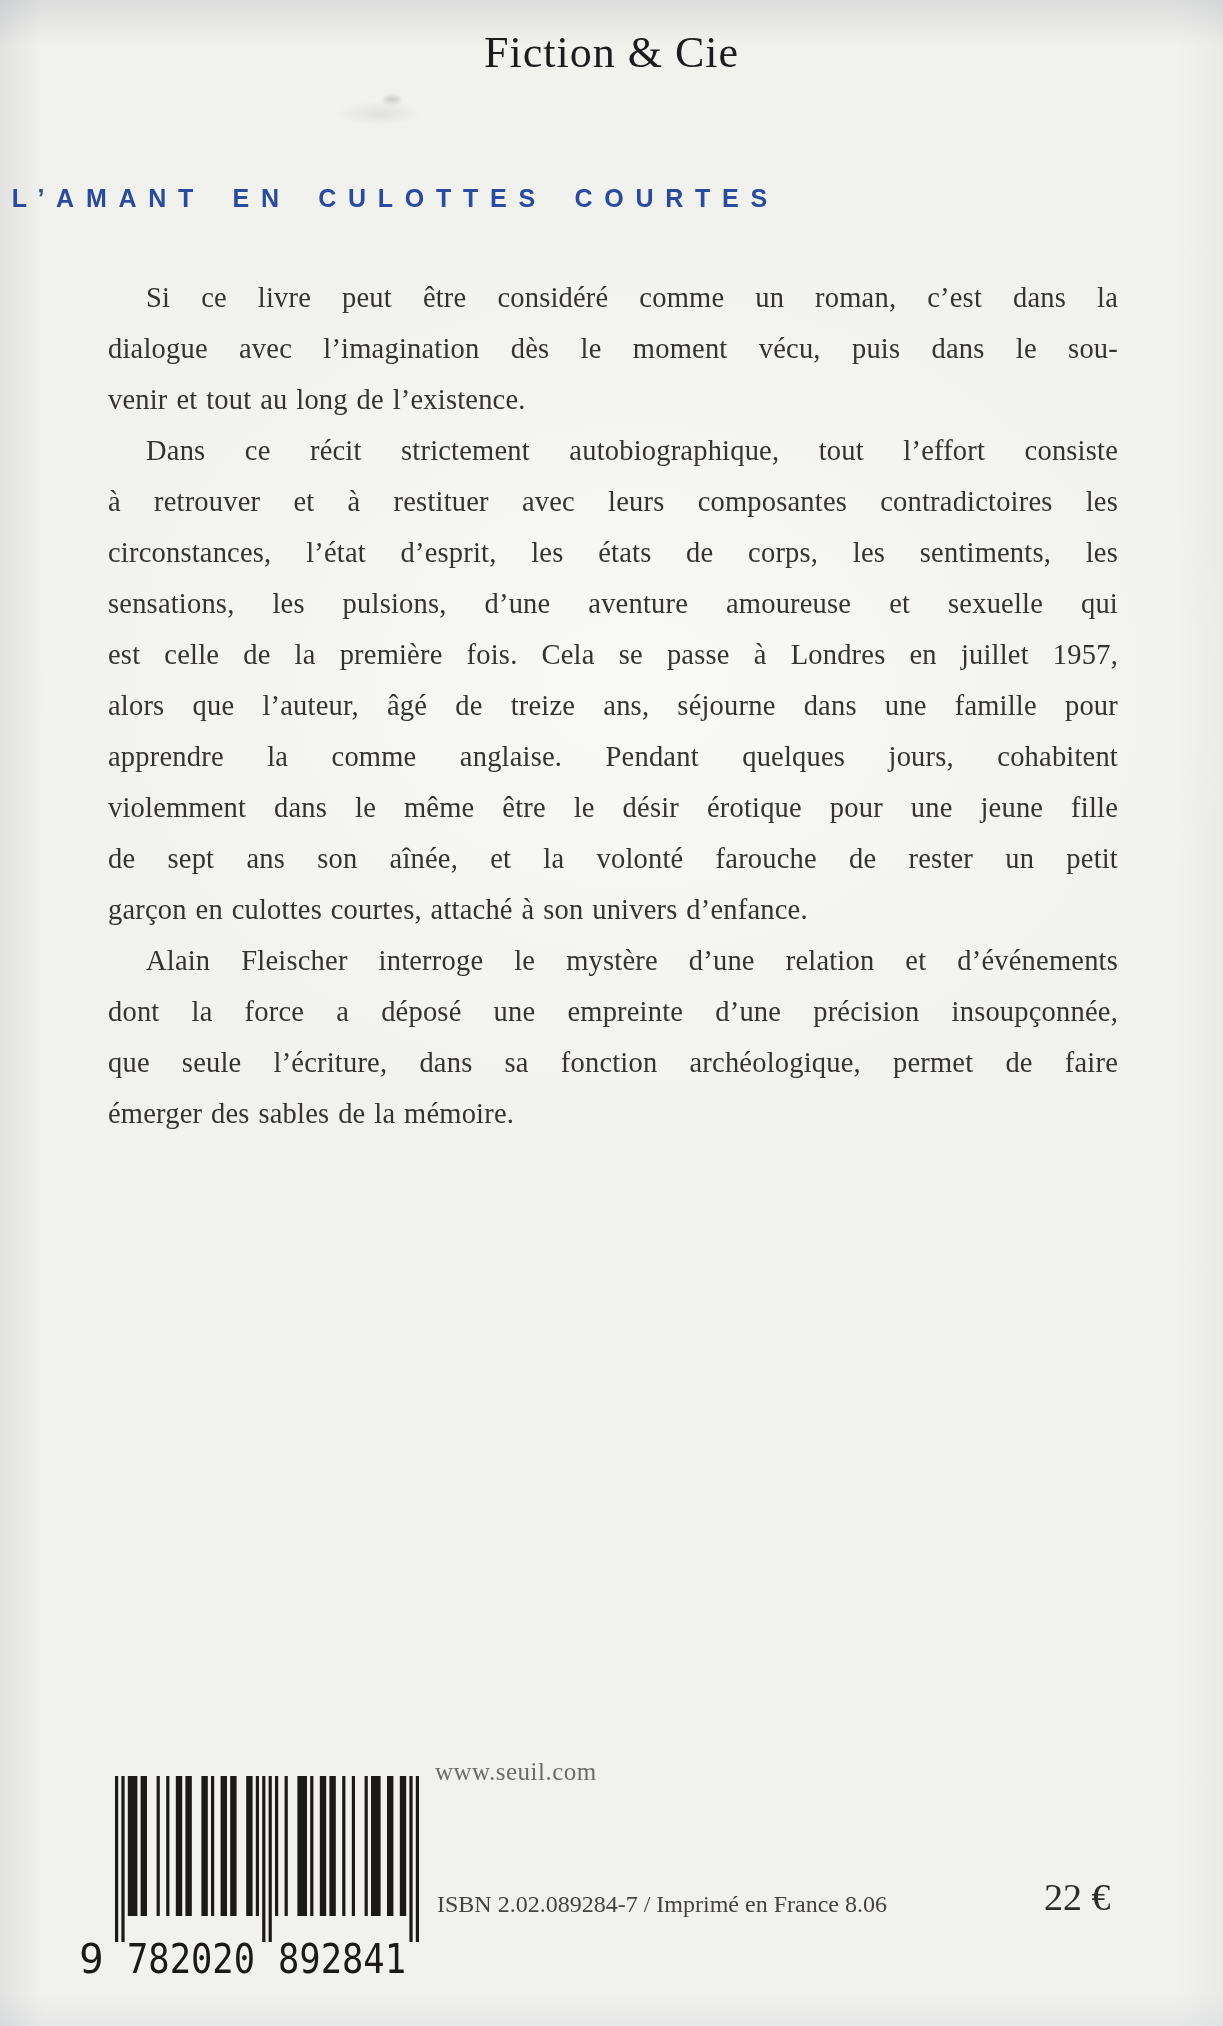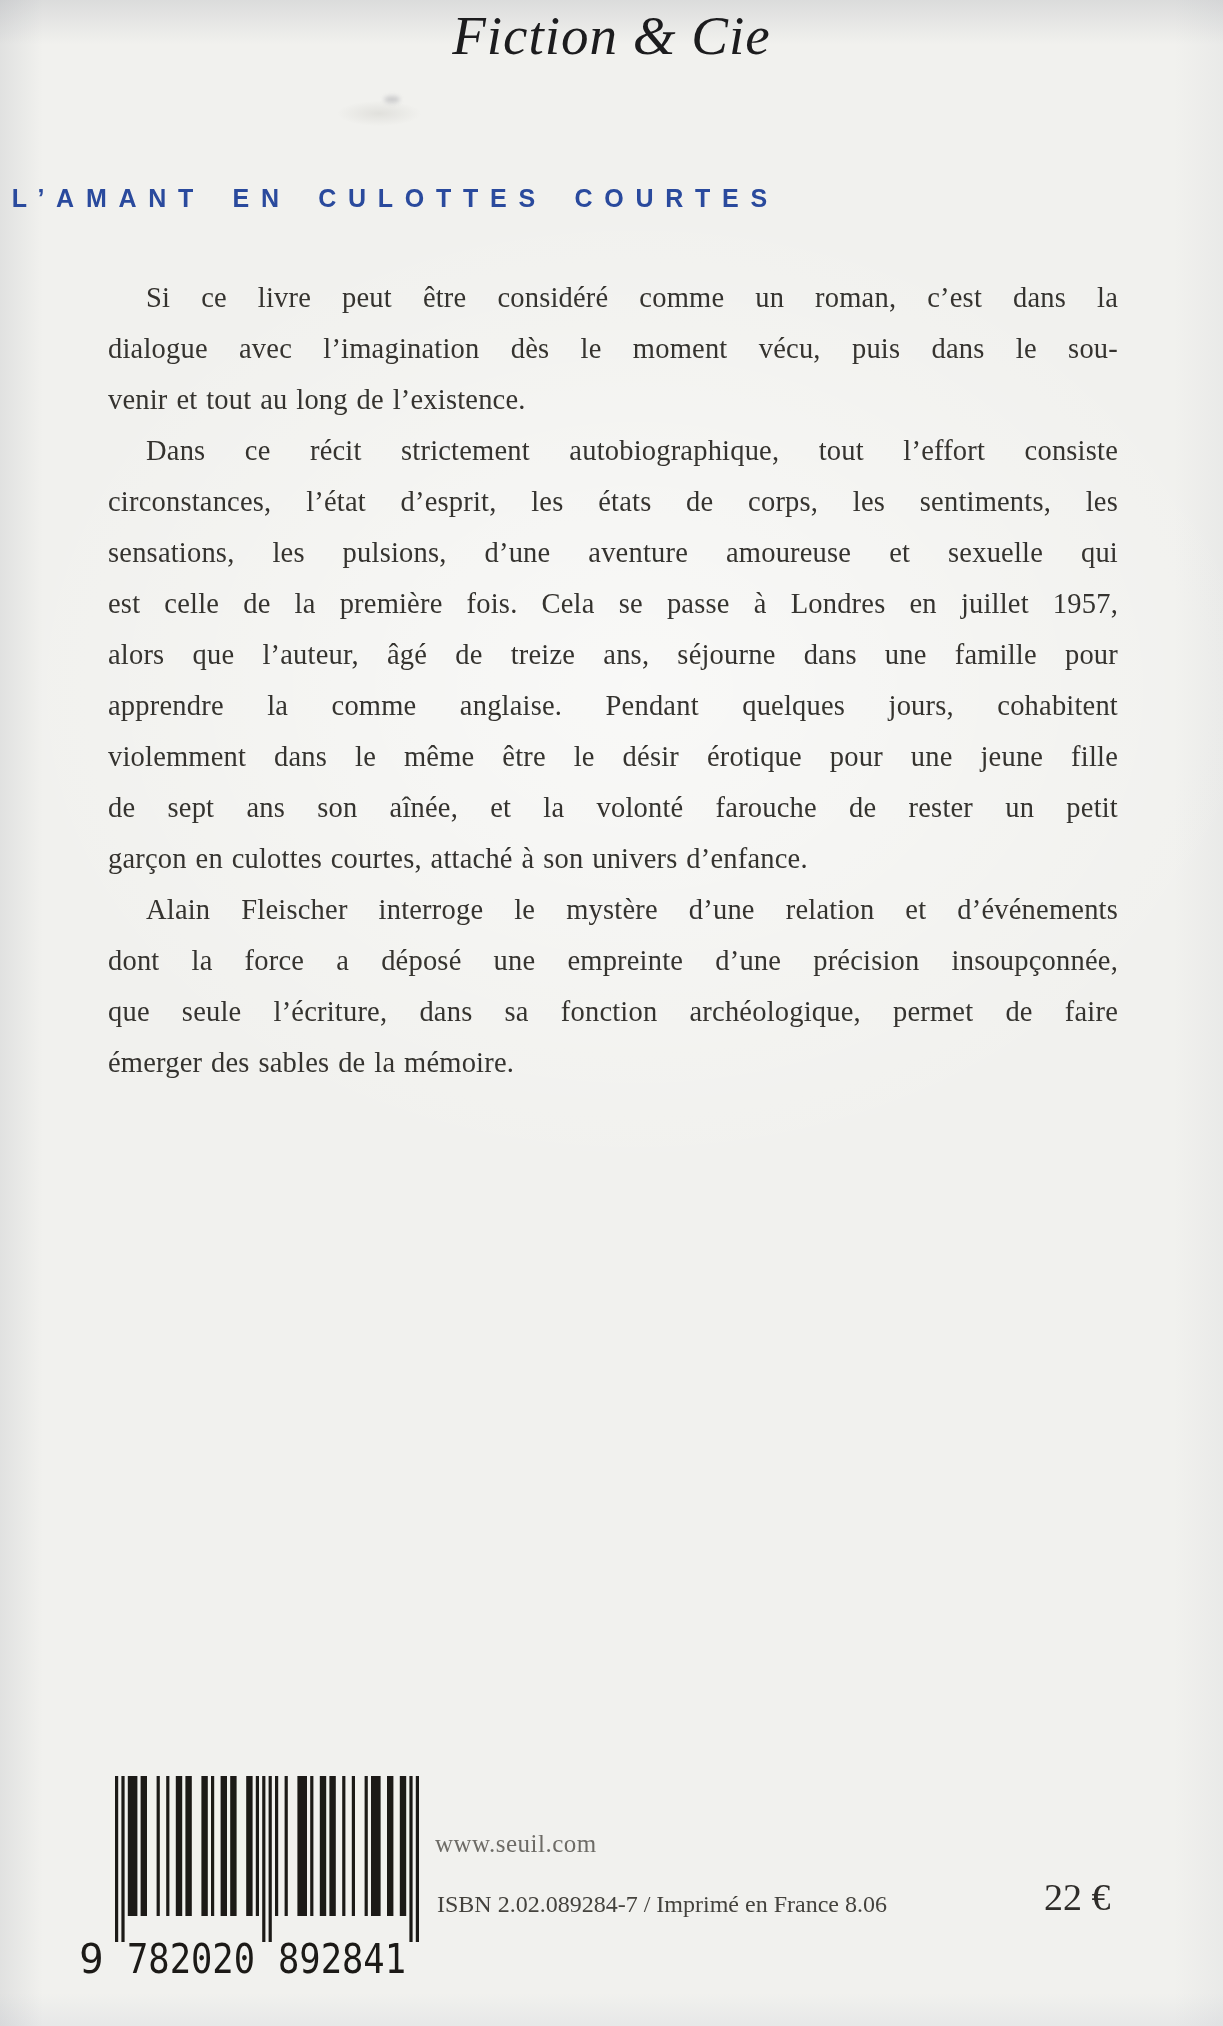--- a/index.html
+++ b/index.html
@@ -12,25 +12,24 @@
       radial-gradient(ellipse 900px 700px at 52% 34%, rgba(255,255,255,0.55), rgba(255,255,255,0) 70%),
       radial-gradient(ellipse 60px 18px at 31% 5.6%, rgba(150,148,140,0.18), rgba(150,148,140,0) 70%),
       linear-gradient(to bottom, rgba(105,110,125,0.16), rgba(105,110,125,0) 2.2%),
       linear-gradient(to right, rgba(105,110,125,0.12), rgba(105,110,125,0) 3.5%),
       linear-gradient(to left, rgba(130,138,155,0.07), rgba(130,138,155,0) 4%),
       linear-gradient(to top, rgba(140,150,175,0.10), rgba(140,150,175,0) 1.6%);
     overflow:hidden;
     font-family:"Liberation Serif", serif;
   }
   .collection-title{
-    position:absolute;top:4px;left:0;width:100%;
+    position:absolute;top:27px;left:0;width:100%;
     text-align:center;
     font-family:"Liberation Serif", serif;
-    font-style:italic;
-    font-size:55px;
+    font-size:44px;
     letter-spacing:1px;
     color:#1c1c1e;
   }
   .book-title{
     position:absolute;top:184px;left:0;width:100%;
     text-align:left;
     font-family:"Liberation Sans", sans-serif;
     font-weight:bold;
     font-size:25px;
     letter-spacing:0.47em;
@@ -54,21 +53,21 @@
   }
   .line.first{text-indent:38px;}
   .line.last{text-align-last:left;}
   .smudge{
     position:absolute;top:96px;left:384px;width:16px;height:7px;
     background:rgba(120,120,128,0.30);
     border-radius:50%;
     filter:blur(2px);
   }
   .website{
-    position:absolute;top:1830px;left:435px;
+    position:absolute;top:1758px;left:435px;
     font-size:25px;
     letter-spacing:0.5px;
     color:#6d6b66;
   }
   .isbn-line{
     position:absolute;top:1891px;left:437px;
     font-size:24px;
     color:#44423d;
   }
   .price{
@@ -101,20 +100,21 @@
 
   <div class="body-text">
 
   <div class="paragraph">
         <div class="line first">Si ce livre peut être considéré comme un roman, c’est dans la</div>
         <div class="line">dialogue avec l’imagination dès le moment vécu, puis dans le sou-</div>
         <div class="line last">venir et tout au long de l’existence.</div>
       </div>
       <div class="paragraph">
         <div class="line first">Dans ce récit strictement autobiographique, tout l’effort consiste</div>
+        <div class="line">à retrouver et à restituer avec leurs composantes contradictoires les</div>
         <div class="line">circonstances, l’état d’esprit, les états de corps, les sentiments, les</div>
         <div class="line">sensations, les pulsions, d’une aventure amoureuse et sexuelle qui</div>
         <div class="line">est celle de la première fois. Cela se passe à Londres en juillet 1957,</div>
         <div class="line">alors que l’auteur, âgé de treize ans, séjourne dans une famille pour</div>
         <div class="line">apprendre la comme anglaise. Pendant quelques jours, cohabitent</div>
         <div class="line">violemment dans le même être le désir érotique pour une jeune fille</div>
         <div class="line">de sept ans son aînée, et la volonté farouche de rester un petit</div>
         <div class="line last">garçon en culottes courtes, attaché à son univers d’enfance.</div>
       </div>
       <div class="paragraph">

